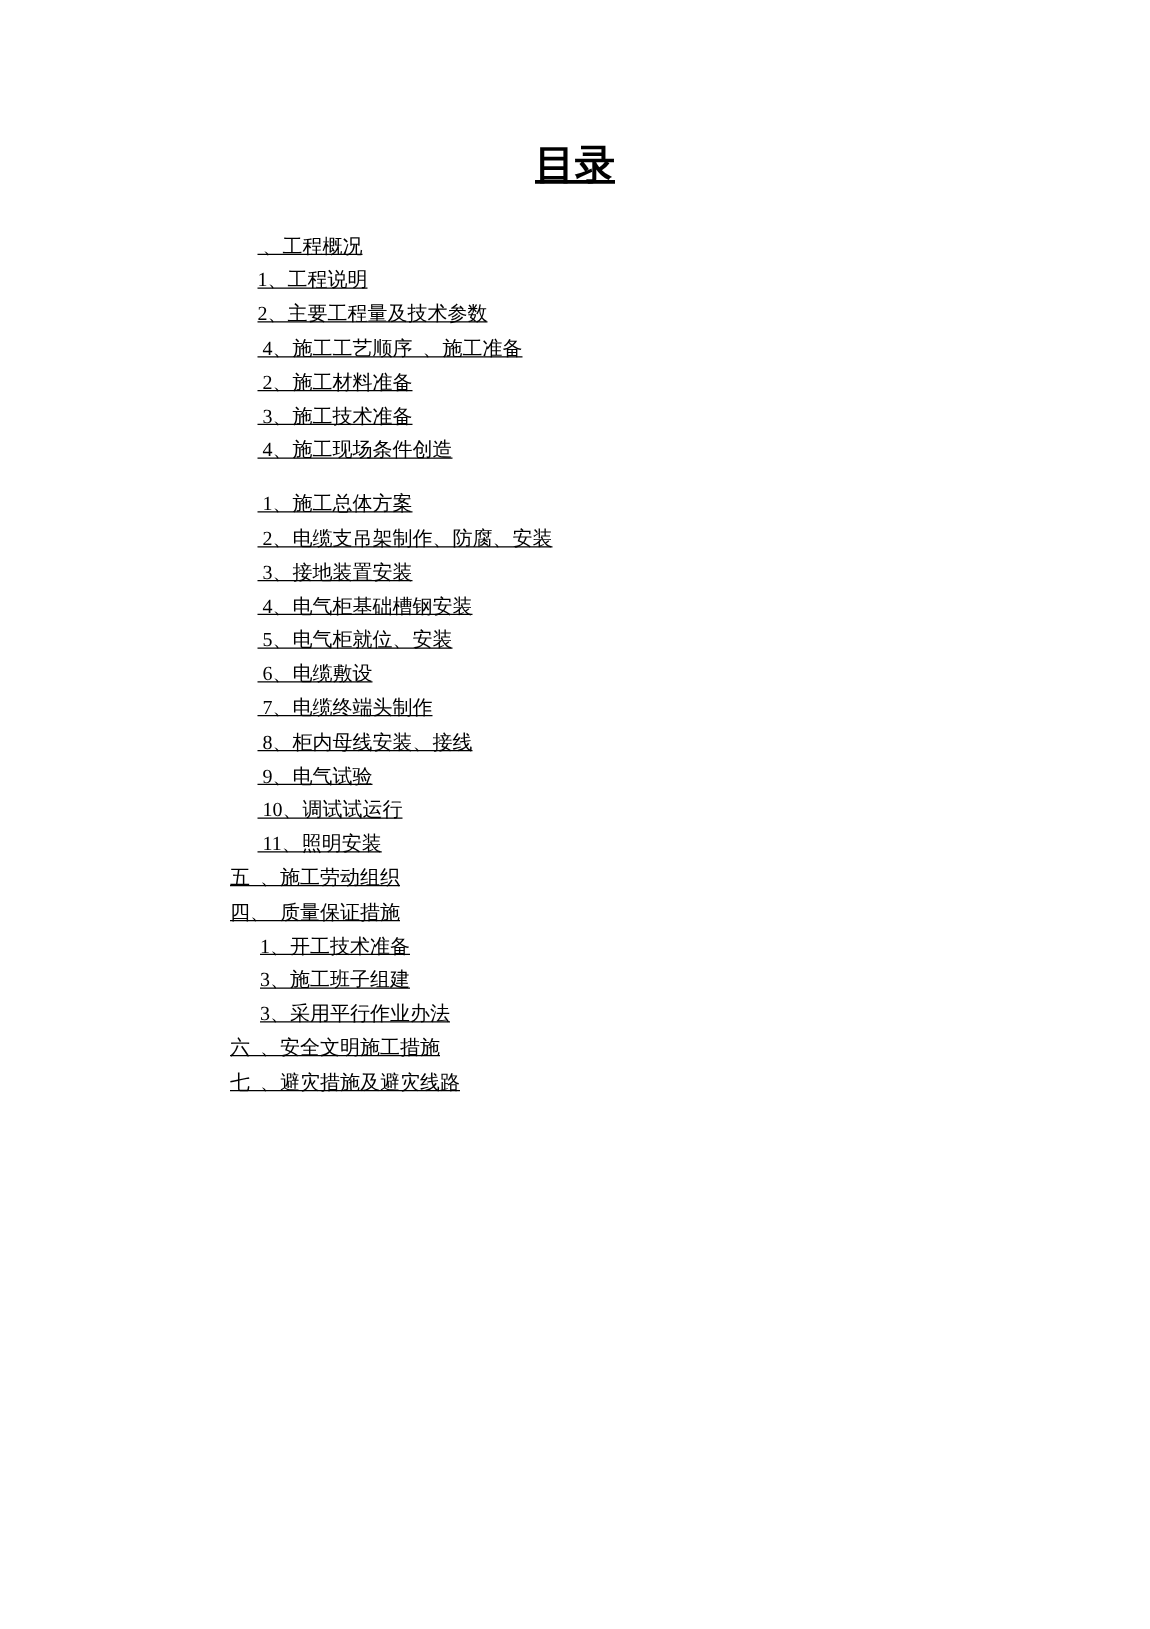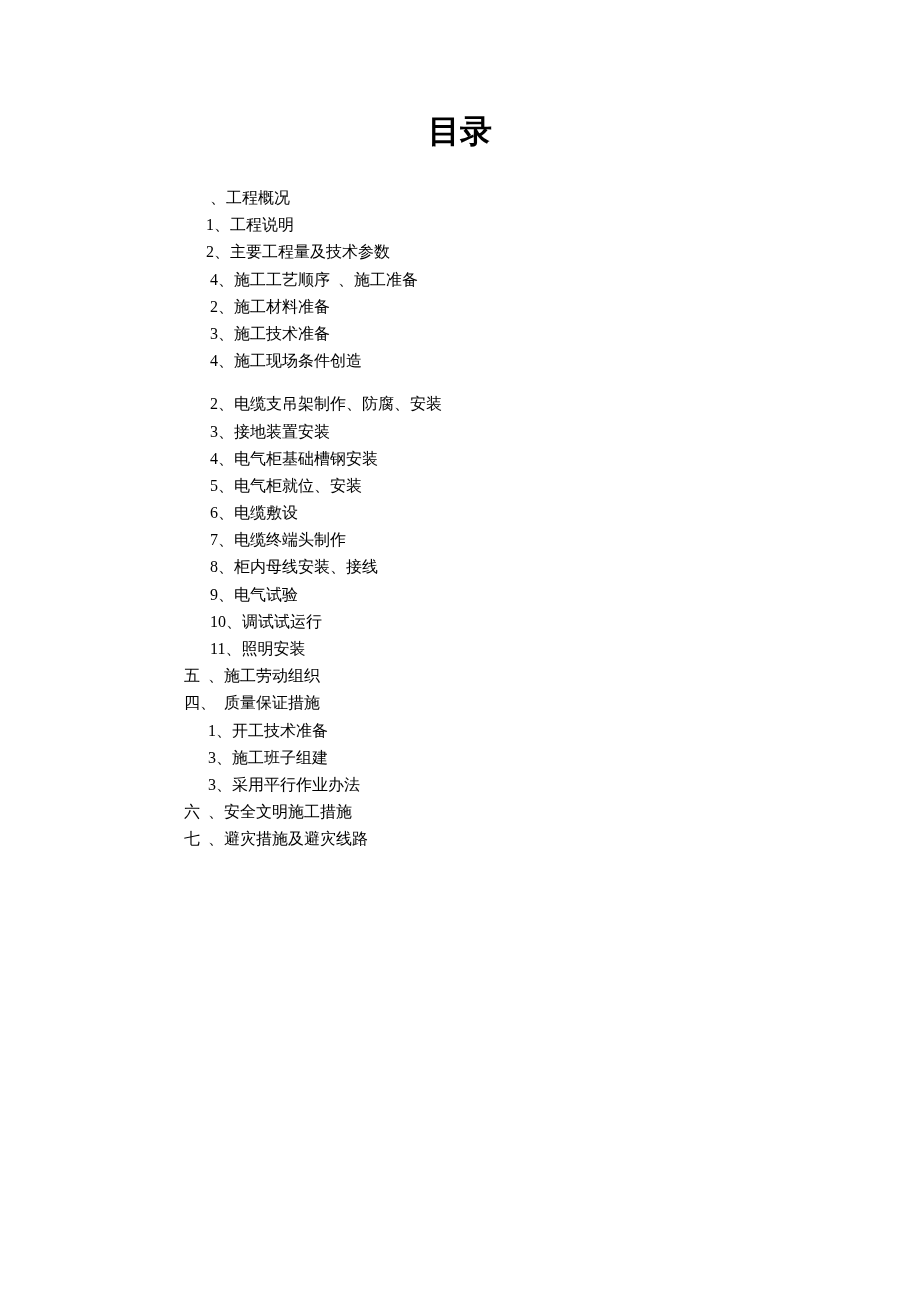--- a/index.html
+++ b/index.html
@@ -13,28 +13,30 @@
       background: #ffffff;
       font-family: "SimSun", "宋体", serif;
       color: #000000;
       padding-top: 110px;
     }
     .title {
       text-align: center;
       font-size: 32px;
       font-weight: bold;
       margin-bottom: 30px;
+      text-decoration: underline;
     }
     .toc {
       padding-left: 184px;
       font-size: 16px;
       line-height: 1.7;
     }
     .toc-item {
       white-space: pre;
+      text-decoration: underline;
     }
     .indent-1 {
       padding-left: 22px;
     }
     .indent-2 {
       padding-left: 24px;
     }
     .indent-0 {
       padding-left: 0;
     }
@@ -49,20 +51,21 @@
 
 <div class="toc" id="toc-container">
 <div class="toc-item indent-1"> 、工程概况</div>
     <div class="toc-item indent-1">1、工程说明</div>
     <div class="toc-item indent-1">2、主要工程量及技术参数</div>
     <div class="toc-item indent-1"> 4、施工工艺顺序  、施工准备</div>
     <div class="toc-item indent-1"> 2、施工材料准备</div>
     <div class="toc-item indent-1"> 3、施工技术准备</div>
     <div class="toc-item indent-1"> 4、施工现场条件创造</div>
     <div class="spacer"></div>
+    <div class="toc-item indent-1"> 1、施工总体方案</div>
     <div class="toc-item indent-1"> 2、电缆支吊架制作、防腐、安装</div>
     <div class="toc-item indent-1"> 3、接地装置安装</div>
     <div class="toc-item indent-1"> 4、电气柜基础槽钢安装</div>
     <div class="toc-item indent-1"> 5、电气柜就位、安装</div>
     <div class="toc-item indent-1"> 6、电缆敷设</div>
     <div class="toc-item indent-1"> 7、电缆终端头制作</div>
     <div class="toc-item indent-1"> 8、柜内母线安装、接线</div>
     <div class="toc-item indent-1"> 9、电气试验</div>
     <div class="toc-item indent-1"> 10、调试试运行</div>
     <div class="toc-item indent-1"> 11、照明安装</div>

